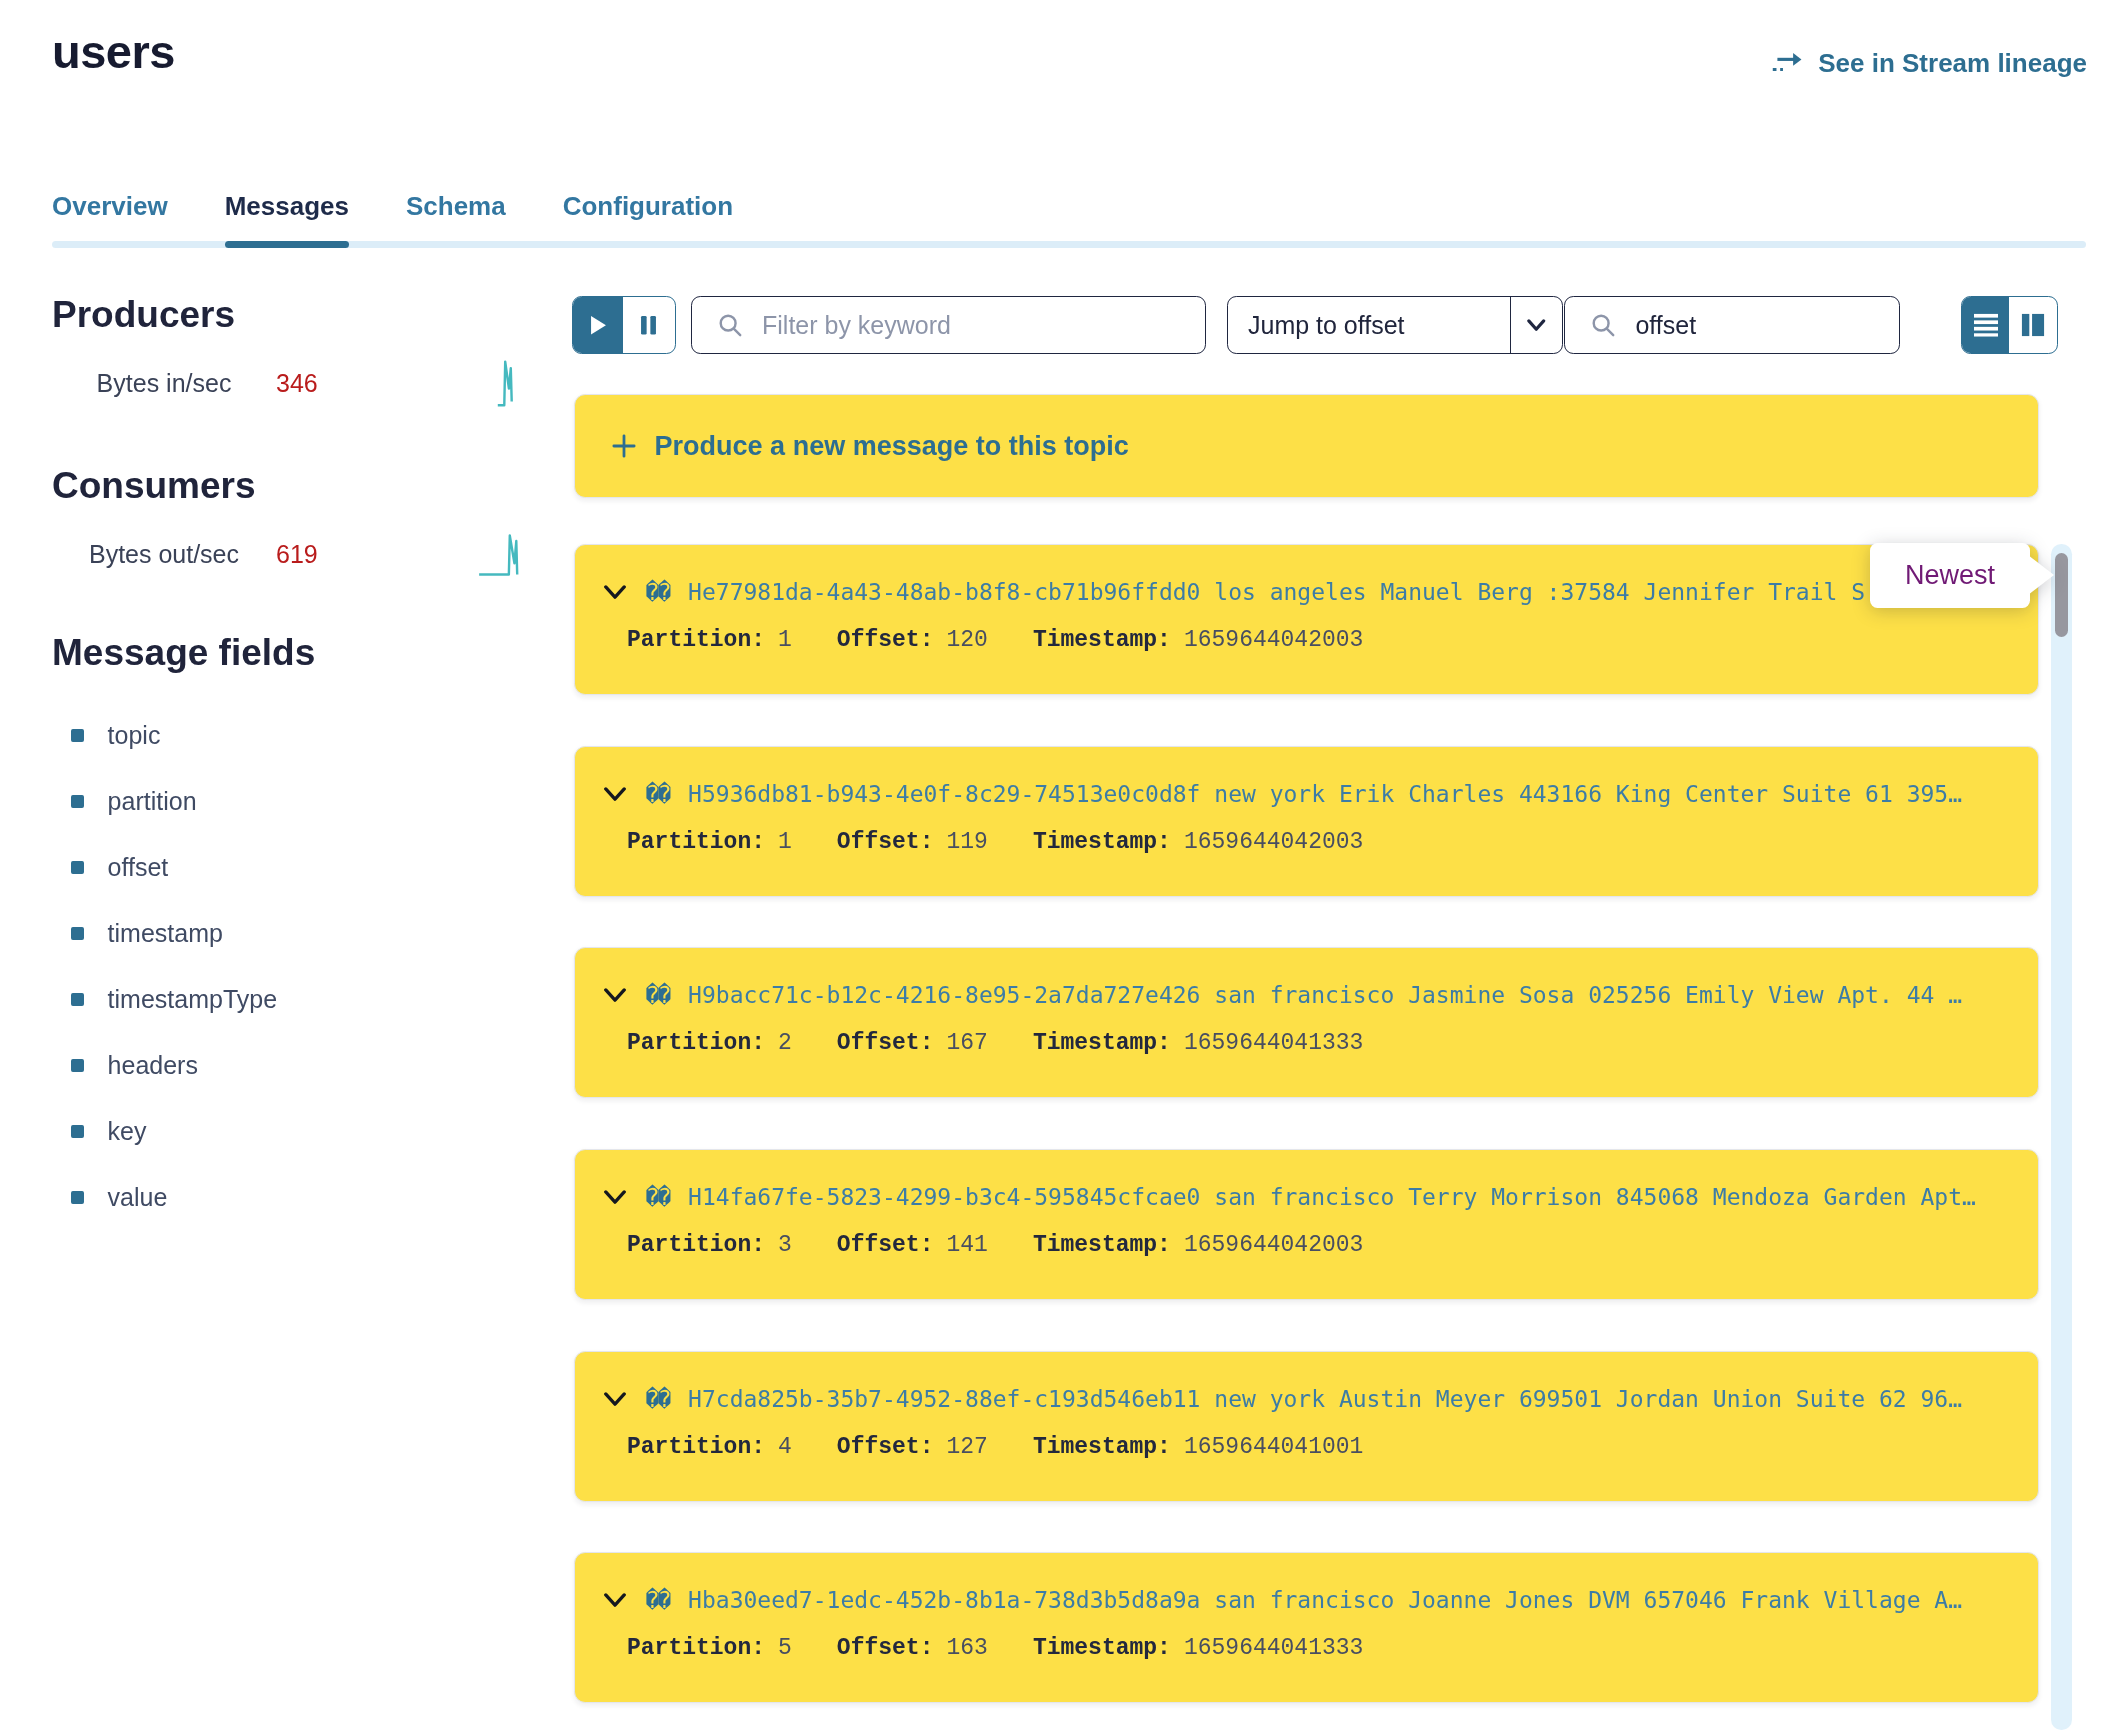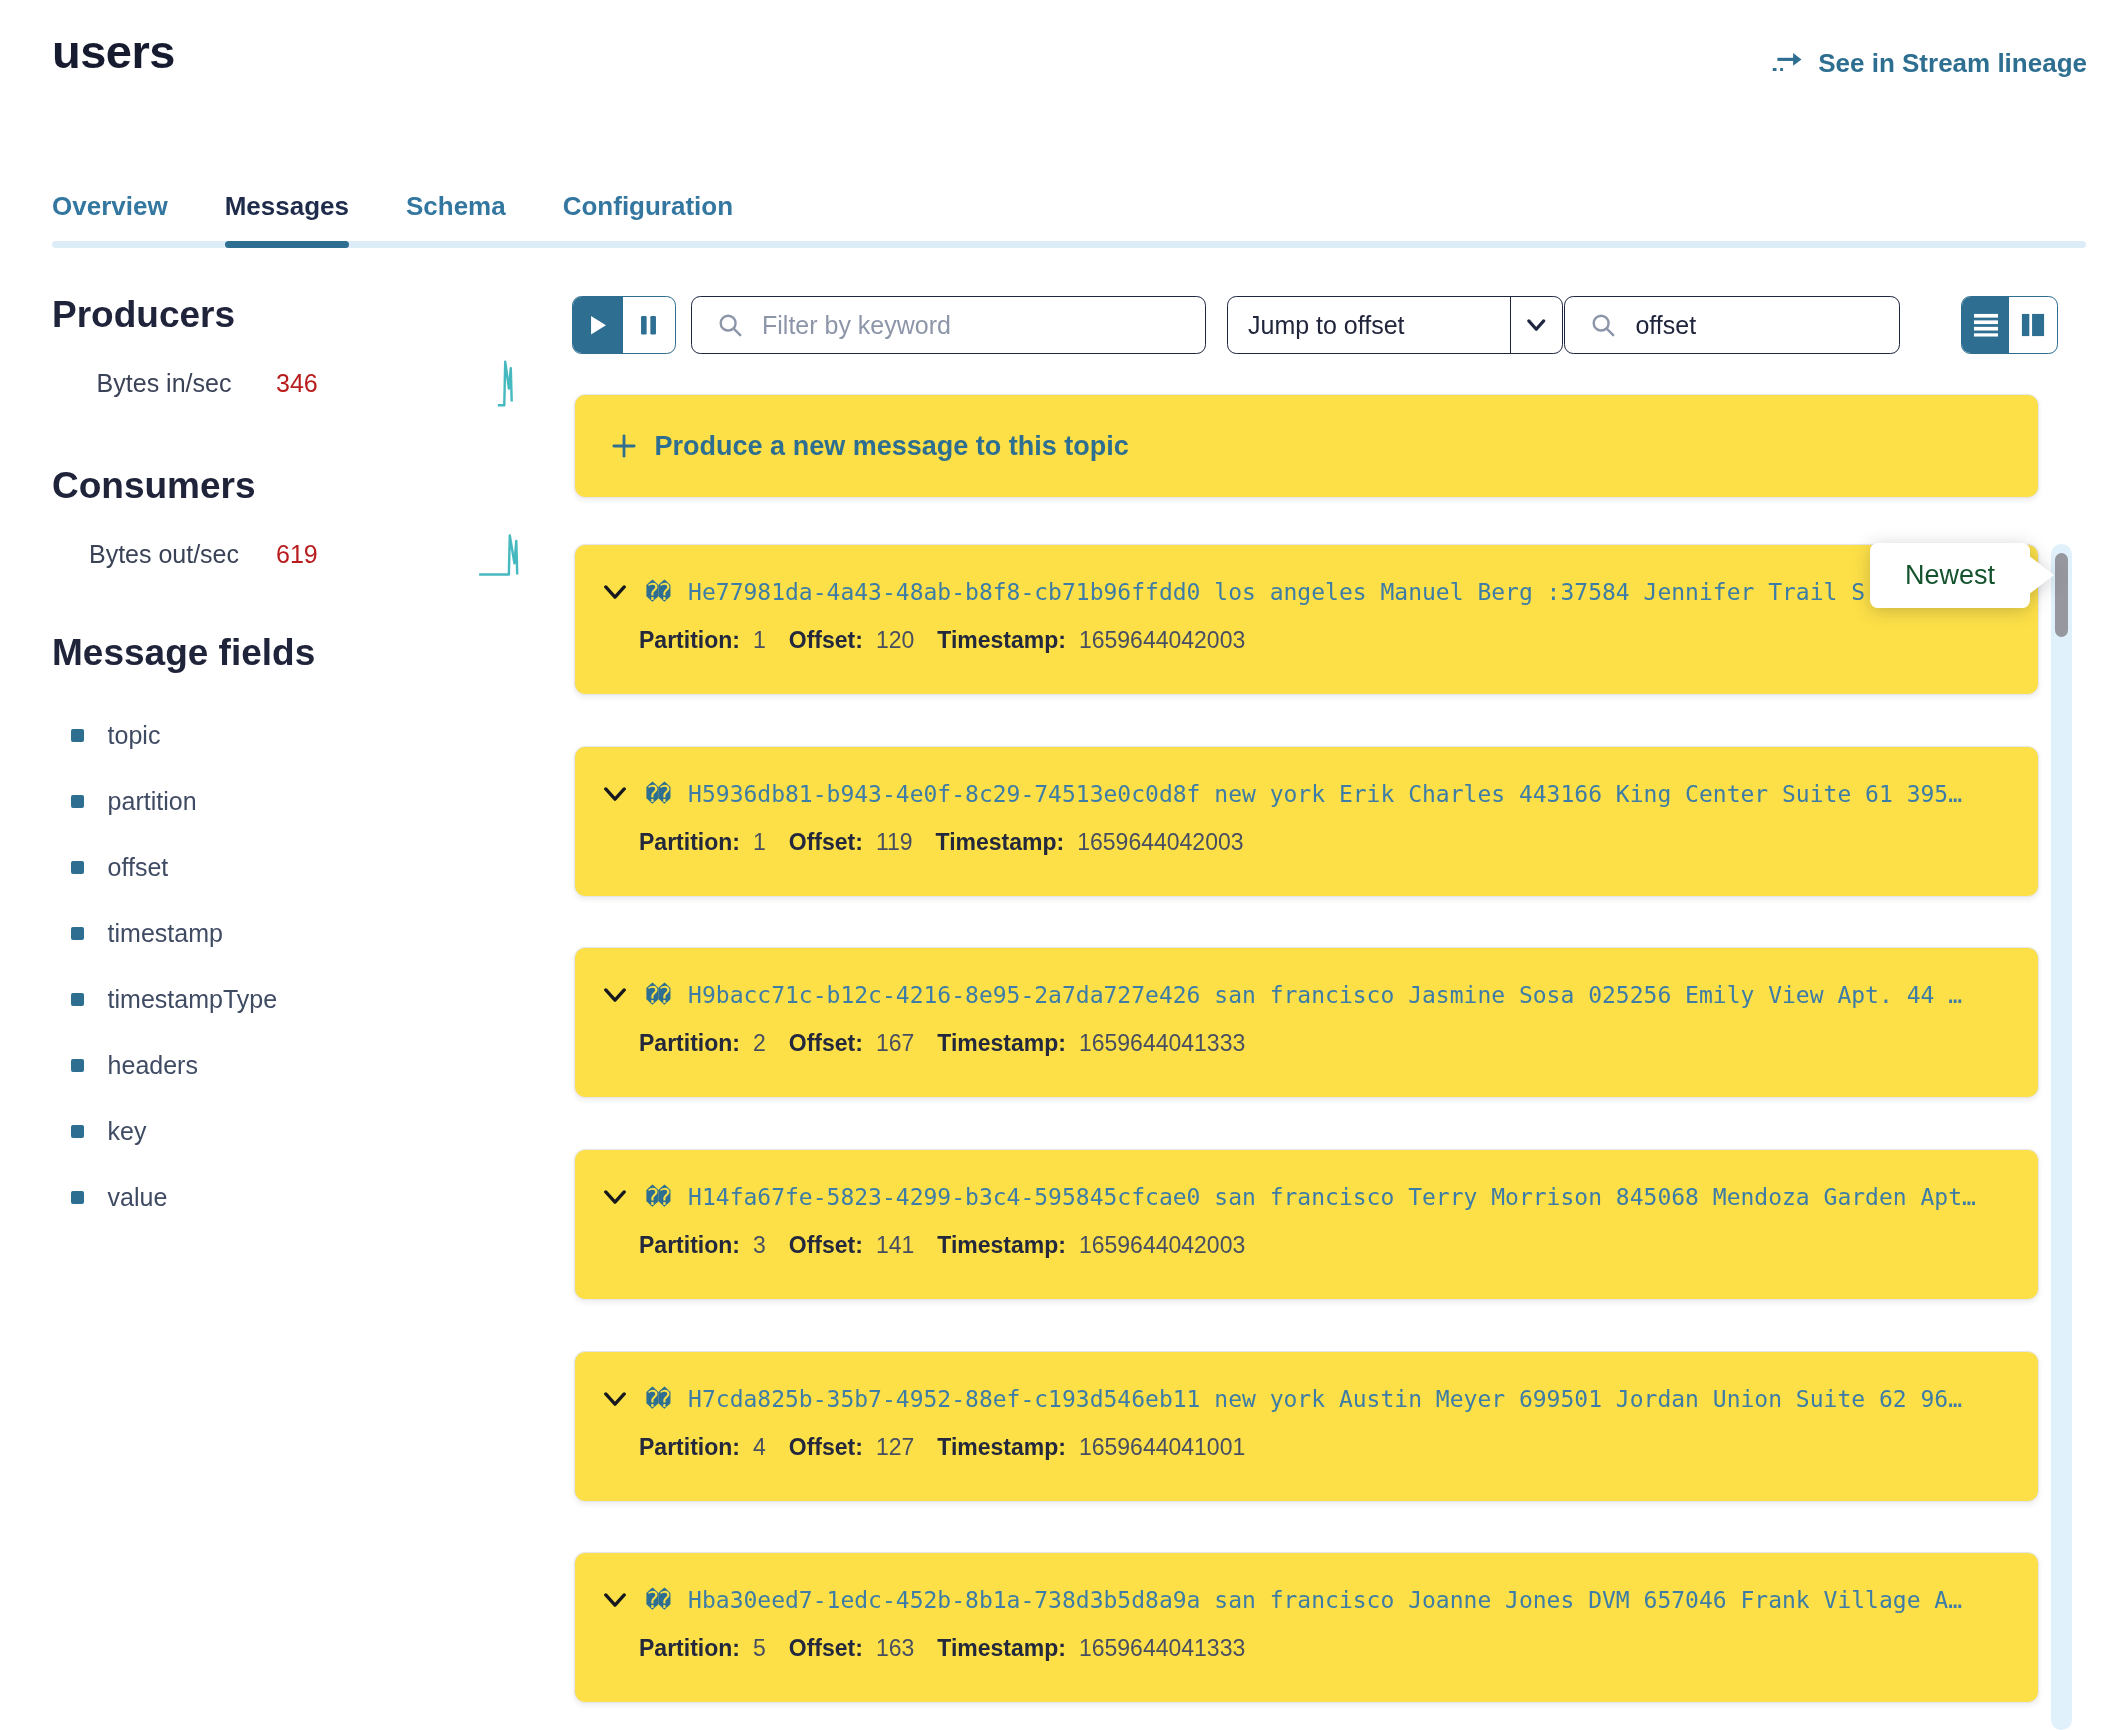--- a/index.html
+++ b/index.html
@@ -109,43 +109,43 @@
   }
   .msg-glyphs {
     font-family:"DejaVu Sans Mono", monospace; font-size:23px; color:#2d6e91;
     flex:none; letter-spacing:-1.9px;
   }
   .msg-key {
     font-family:"DejaVu Sans Mono", monospace; font-size:23px; color:#3c7ca6;
     white-space:nowrap; overflow:hidden; max-width:1296px; cursor:pointer;
   }
   .msg-meta {
-    position:absolute; left:64px; top:82px; display:flex; gap:23px;
-    font-family:Liberation Sans, sans-serif; font-size:23px;
+    position:absolute; left:52px; top:82px; display:flex; gap:45px;
+    font-family:Liberation Mono, monospace; font-size:23px;
   }
   .meta-pair { display:flex; gap:13px; }
   .meta-label { font-weight:700; color:#23283d; }
   .meta-value { color:#484e61; }
   
   .scroll-track {
     position:absolute; left:2051px; top:544px; width:20.5px; height:1186px;
     background:#e0f1fb; border-radius:10.3px;
   }
   .scroll-thumb {
     position:absolute; left:3.7px; top:9.3px; width:13px; height:84px;
     background:#97979f; border-radius:6.5px; cursor:grab;
   }
   .tooltip {
     position:absolute; left:1870px; top:543px; z-index:5;
     filter:drop-shadow(0 3.7px 9.3px rgba(20,25,40,0.22));
   }
   .tooltip-box {
     width:160px; height:65px; background:#fff; border-radius:7.5px;
     display:flex; align-items:center; justify-content:center;
-    font-size:27px; color:#14532d;
+    font-size:27px; color:#701a75;
   }
   .tooltip-arrow {
     position:absolute; left:158px; top:12px;
     width:0; height:0; border-top:20.5px solid transparent;
     border-bottom:20.5px solid transparent; border-left:26px solid #ffffff;
   }
   svg { display:block; }
 </style>
 </head>
 <body>

